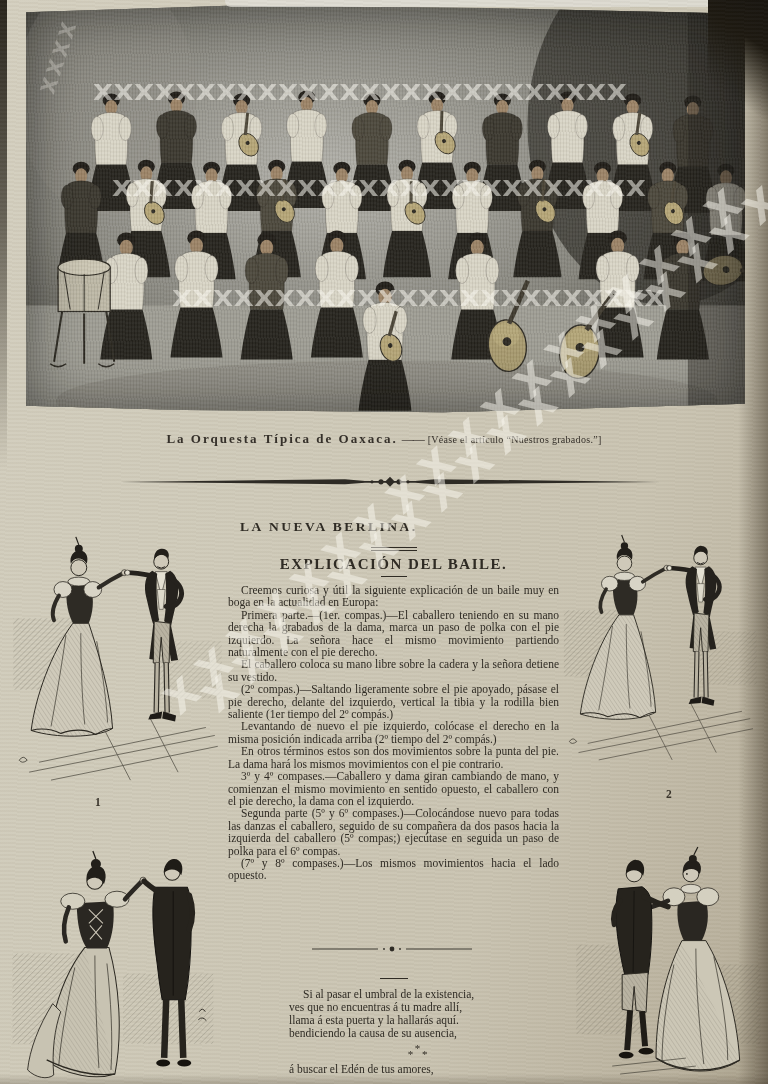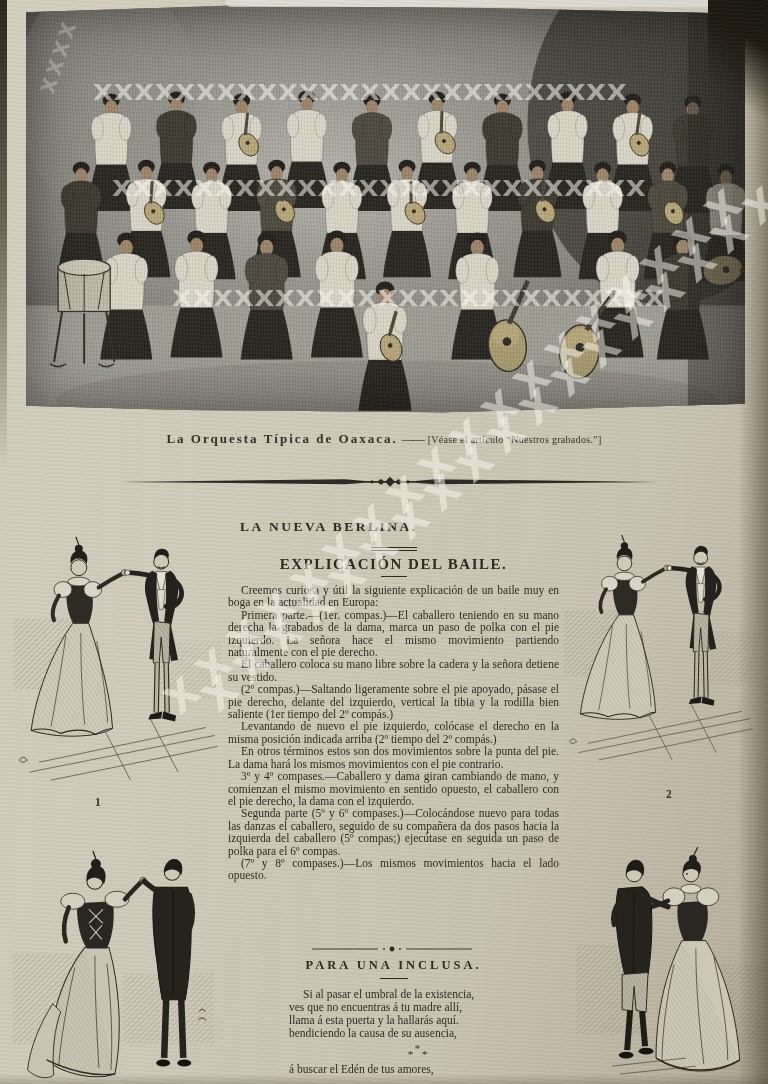--- a/index.html
+++ b/index.html
@@ -350,21 +350,20 @@
     </div>
   </div>
 
   <svg class="mini-div" width="160" height="10">
     <line x1="0" y1="5" x2="66" y2="5" stroke="#2e2b25" stroke-width="0.9"></line>
     <line x1="94" y1="5" x2="160" y2="5" stroke="#2e2b25" stroke-width="0.9"></line>
     <circle cx="72" cy="5" r="0.9" fill="#2e2b25"></circle>
     <circle cx="80" cy="5" r="2.4" fill="#2e2b25"></circle>
     <circle cx="88" cy="5" r="0.9" fill="#2e2b25"></circle>
   </svg>
-  <div class="poem-title">PARA UNA INCLUSA.</div>
   <div class="poem-rule"></div>
   <div class="poem">
     <div class="indent">Si al pasar el umbral de la existencia,</div>
     <div>ves que no encuentras á tu madre allí,</div>
     <div>llama á esta puerta y la hallarás aquí.</div>
     <div>bendiciendo la causa de su ausencia,</div>
     <div class="asterism">
       <div>*</div>
       <div>* *</div>
     </div>

